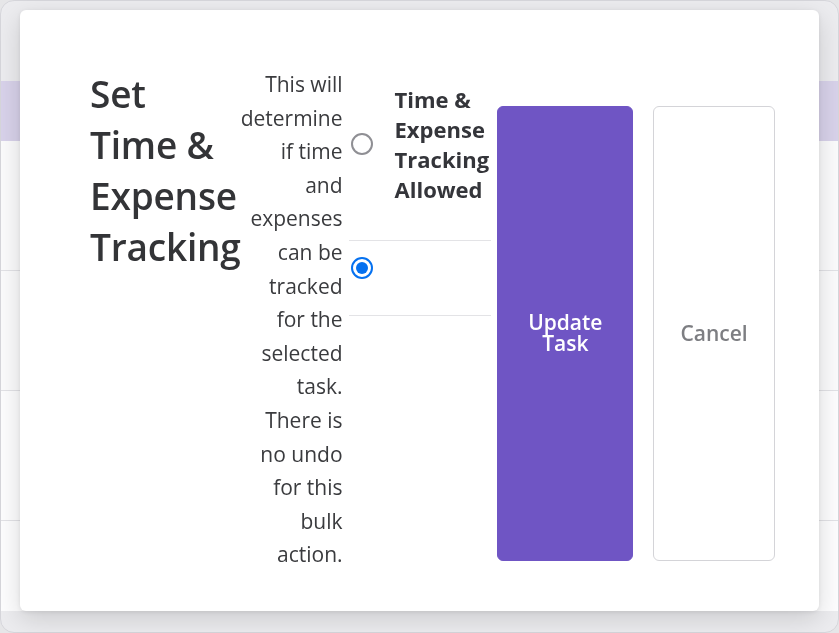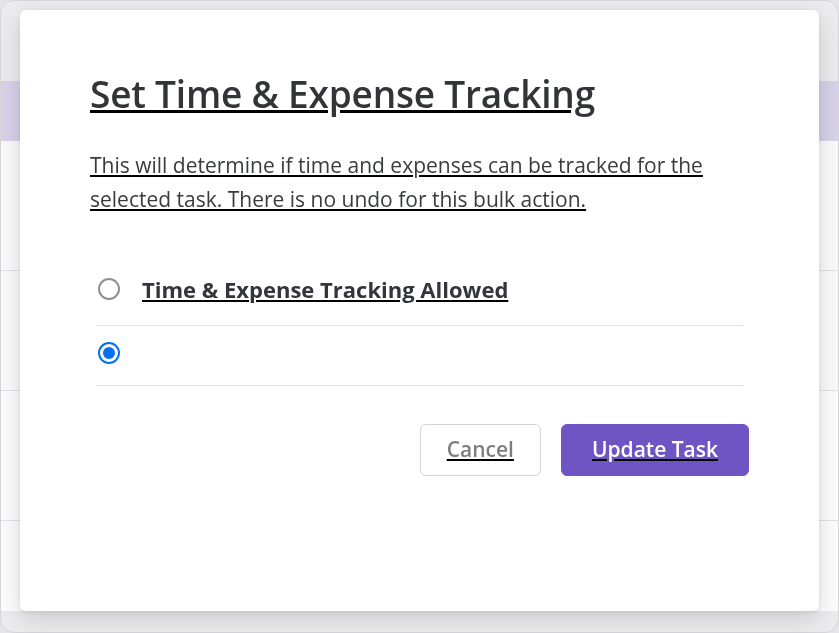--- a/index.html
+++ b/index.html
@@ -32,46 +32,47 @@
     .bg-r4 { top: 520px; height: 90px; background: #fdfdfe; border-bottom: none; }
 
     .modal {
       position: absolute;
       top: 10px; left: 20px; right: 20px;
       bottom: 22px;
       background: #fff;
       border-radius: 6px;
       box-shadow: 0 8px 26px rgba(0,0,0,.14), 0 1px 4px rgba(0,0,0,.08);
       padding: 58px 70px 50px 70px;
-      display: flex; flex-direction: column; text-decoration: underline;
+      display: flex; 
     }
 
     .modal h1 {
       font-size: 37px;
       font-weight: 600;
       color: #333437;
       letter-spacing: -.2px;
       margin-bottom: 30px;
     }
 
     .modal-desc {
       font-size: 21px;
       line-height: 1.6;
       color: #3a3b3e;
       font-weight: 400;
       margin-bottom: 42px;
       max-width: 640px;
+      text-align: right;
     }
 
     .options { margin: 0 6px }
 
     .option {
       display: flex; align-items: center;
       gap: 22px;
-      padding: 16px 2px 21px;
+      padding: 16px 2px 36px;
       border-bottom: 1px solid #e3e3e6;
     }
 
     .radio {
       width: 22px; height: 22px; flex: 0 0 22px;
       border: 2px solid #8f8f94;
       border-radius: 50%;
       position: relative;
     }
     .radio.selected {
@@ -142,17 +143,17 @@
       <span class="option-label">Time &amp; Expense Tracking Allowed</span>
     </div>
 
     <div class="option">
       <span class="radio selected"></span>
     </div>
 
   </div>
 
   <div class="actions">
+    <button class="btn btn-primary">Update Task</button>
     <button class="btn btn-secondary">Cancel</button>
-    <button class="btn btn-primary">Update Task</button>
   </div>
 
 </div>
 
 </body></html>

